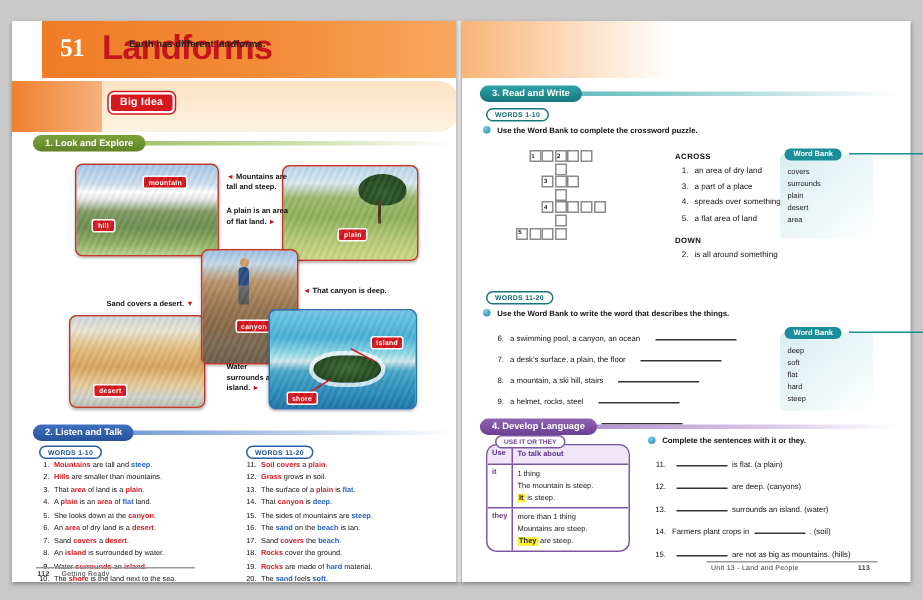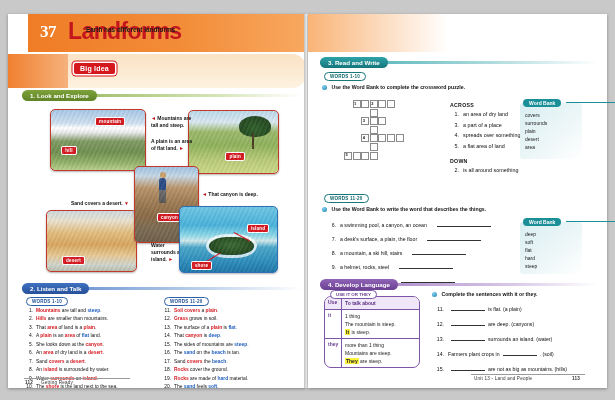--- a/index.html
+++ b/index.html
@@ -147,21 +147,21 @@
 </style>
 </head>
 <body>
 
 <div id="spread">
 
   <div class="page" id="pageL">
 
     <div class="hdr-band">
       <div class="hdr-orange"></div>
-      <div class="unit-num">37</div>
+      <div class="unit-num">51</div>
       <div class="unit-title">Landforms</div>
     </div>
 
     <div class="big-wrap">
       <div class="bigidea">Big Idea</div>
     </div>
     <div class="bigidea-txt">Earth has different landforms.</div>
 
     <div class="sec sec-green" style="left:14px; top:76px; width:280px;">
       <div class="rule"></div>

